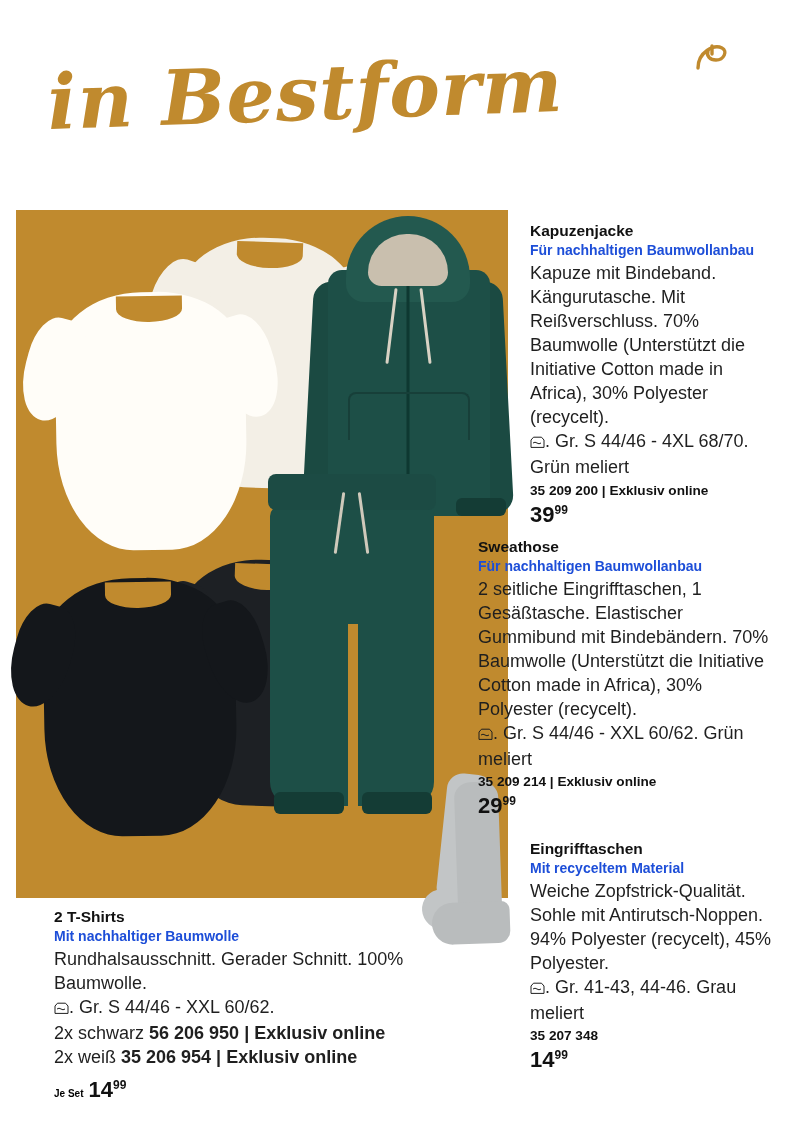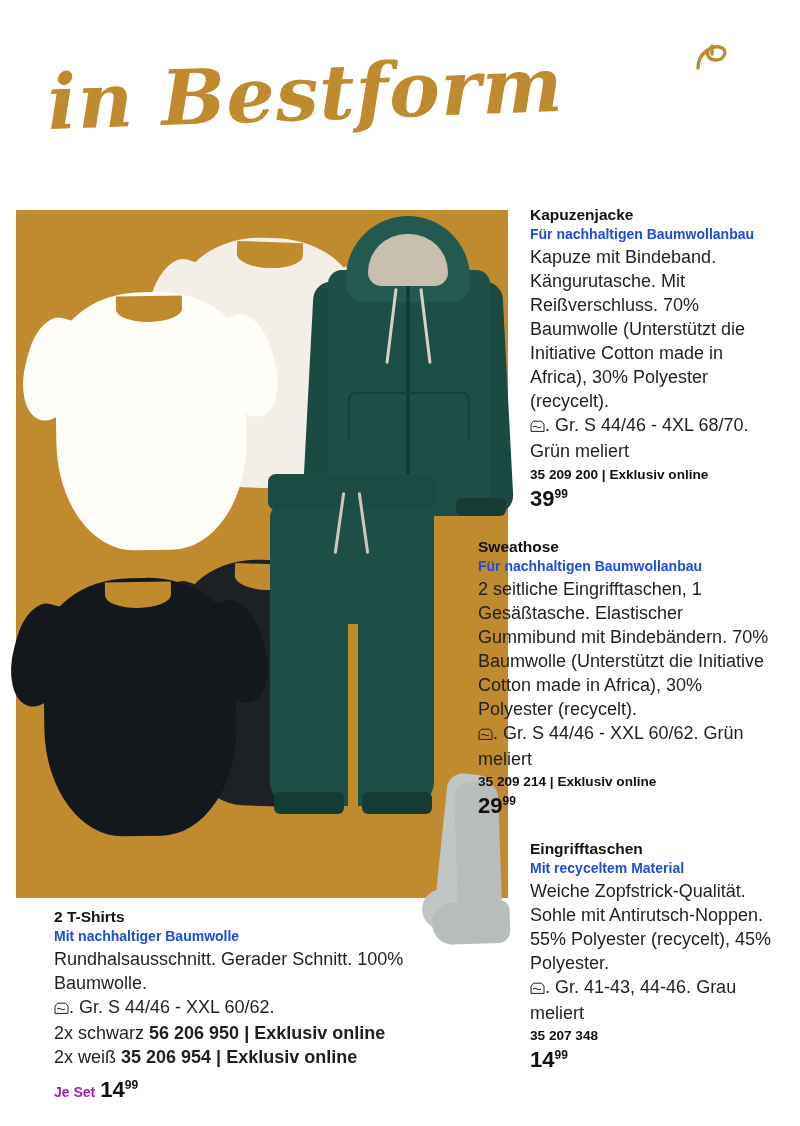--- a/index.html
+++ b/index.html
@@ -192,27 +192,27 @@
   }
   .b-art {
     font-size: 13.6px; font-weight: 700; color: #111; margin-top: 3px;
   }
   .b-price {
     font-weight: 700; font-size: 22px; color: #111; margin-top: 4px;
   }
   .b-price sup { font-size: 12px; font-weight: 700; vertical-align: super; }
   .wash { display: inline-block; vertical-align: -2px; }
 
-  .block-hoodie { left: 530px; top: 206px; width: 250px; }
+  .block-hoodie { left: 530px; top: 222px; width: 250px; }
   .block-pants  { left: 478px; top: 538px; width: 300px; }
   .block-socks  { left: 530px; top: 840px; width: 250px; }
   .block-tshirt { left: 54px;  top: 908px; width: 400px; }
 
   .price-row { display: flex; align-items: baseline; gap: 5px; }
-  .price-label { font-size: 14px; font-weight: 700; color: #a21caf; }
+  .price-label { font-size: 10px; font-weight: 700; color: #000000; }
 </style>
 </head>
 <body>
 
 <div class="page">
 
   <div class="logo-mark">
     <svg viewBox="0 0 46 46" width="46" height="46" aria-hidden="true">
       <path d="M10 30 C10 14, 26 6, 34 10 C40 13, 36 22, 28 22 C22 22, 18 18, 20 13" fill="none" stroke="#c08a2e" stroke-width="3.4" stroke-linecap="round"></path>
       <path d="M24 8 L24 16" fill="none" stroke="#c08a2e" stroke-width="3.4" stroke-linecap="round"></path>
@@ -314,21 +314,21 @@
     </div>
     <div class="b-art">35 209 214 | Exklusiv online</div>
     <div class="b-price">
       <span>29</span><sup>99</sup>
     </div>
   </div>
 
   <div class="block block-socks">
     <div class="b-title">Eingrifftaschen</div>
     <div class="b-eco">Mit recyceltem Material</div>
-    <div class="b-desc">Weiche Zopfstrick-Qualität. Sohle mit Antirutsch-Noppen. 55% Polyester (recycelt), 45% Polyester.</div>
+    <div class="b-desc">Weiche Zopfstrick-Qualität. Sohle mit Antirutsch-Noppen. 94% Polyester (recycelt), 45% Polyester.</div>
     <div class="b-desc">
       <span class="wash">
         <svg width="15" height="13" viewBox="0 0 15 13" aria-hidden="true">
           <path d="M1 4 L3.5 1.2 L11.5 1.2 L14 4 L14 11.4 L1 11.4 Z" fill="none" stroke="#1f1f1f" stroke-width="1"></path>
           <path d="M3 7 q2 -1.6 4 0 t4 0" fill="none" stroke="#1f1f1f" stroke-width="1"></path>
         </svg>
       </span>.
       <span>Gr. 41-43, 44-46.</span>
       <span>Grau meliert</span>
     </div>

